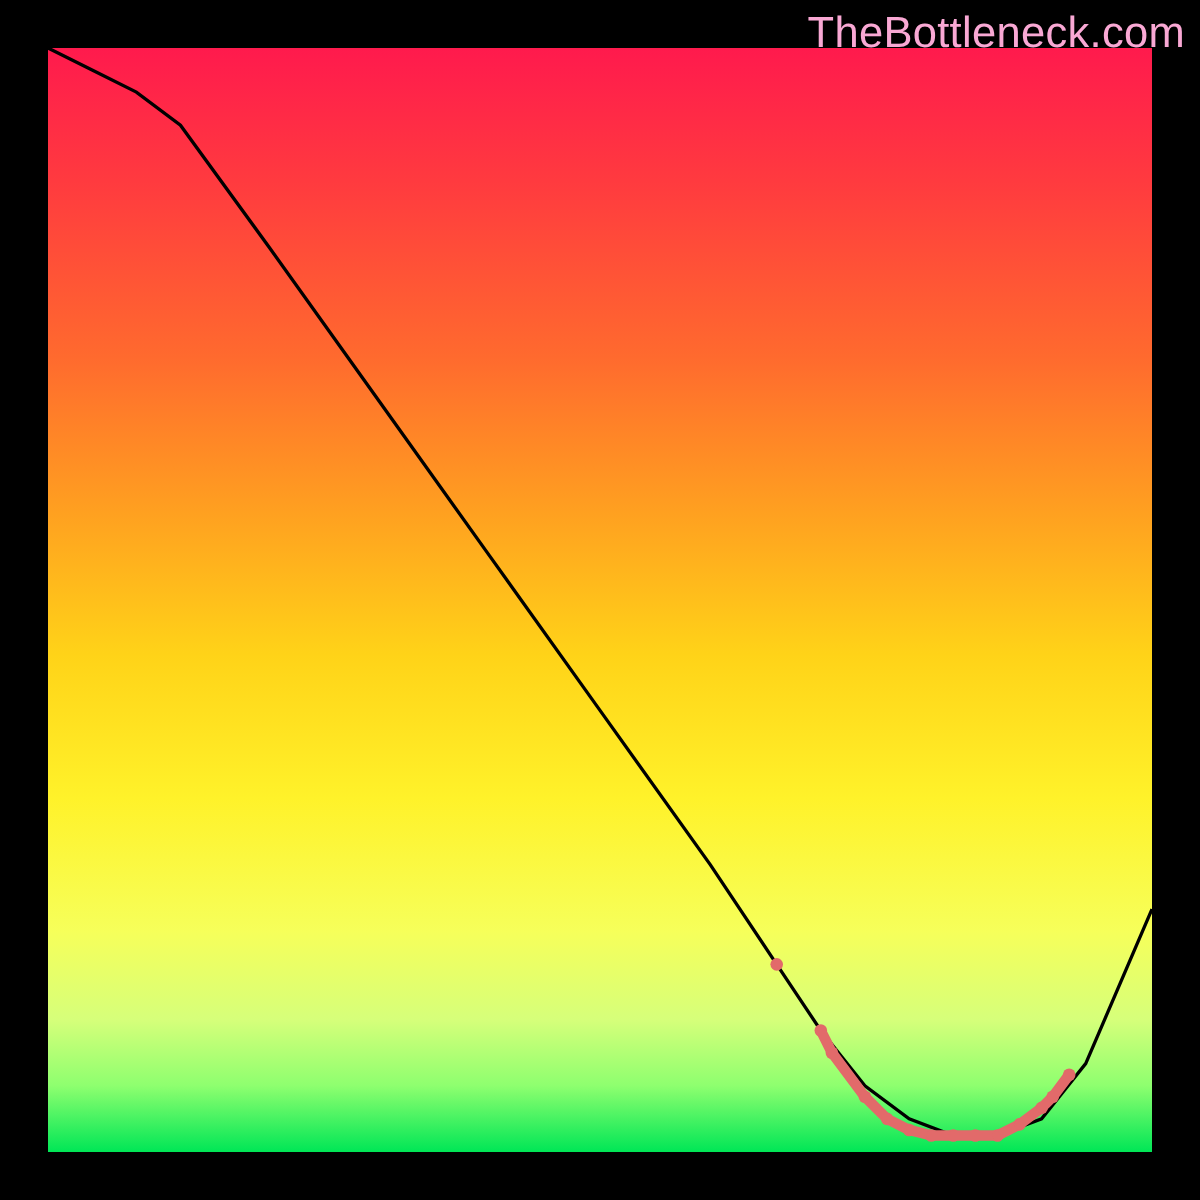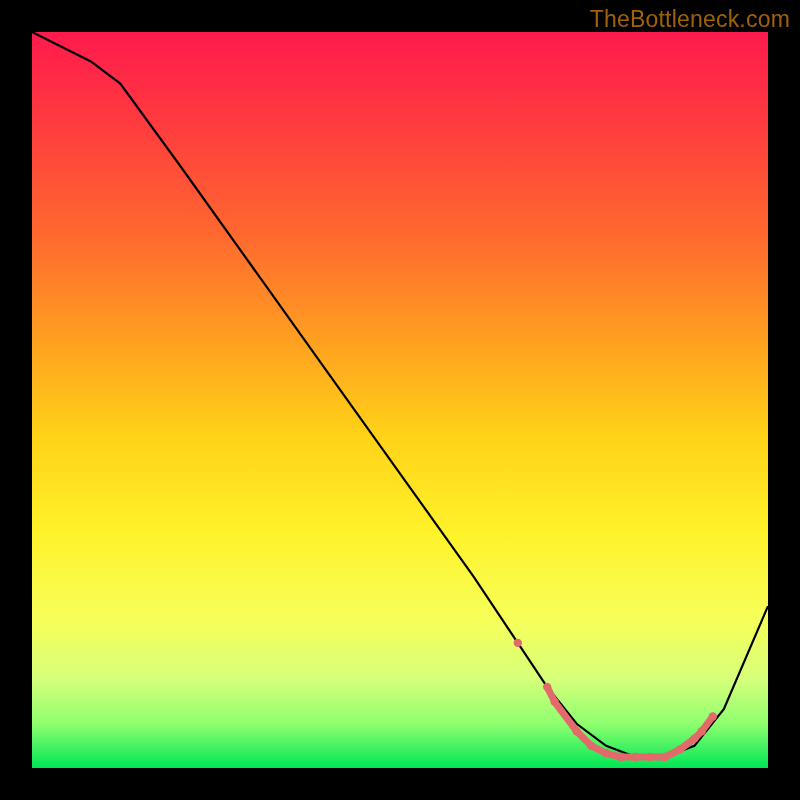--- a/index.html
+++ b/index.html
@@ -35,22 +35,22 @@
       #f6ff5a 80%,
       #d6ff7a 88%,
       #8eff6f 94%,
       #00e656 100%
     );
   }
   .watermark {
     position: absolute;
     top: 6px;
     right: 10px;
-    color: #a16207;
-    font-size: 23px;
+    color: #f9a8d4;
+    font-size: 29px;
     font-weight: 500;
     letter-spacing: 0.2px;
     pointer-events: none;
   }
   svg.overlay {
     position: absolute;
     left: 0;
     top: 0;
     width: 800px;
     height: 800px;

